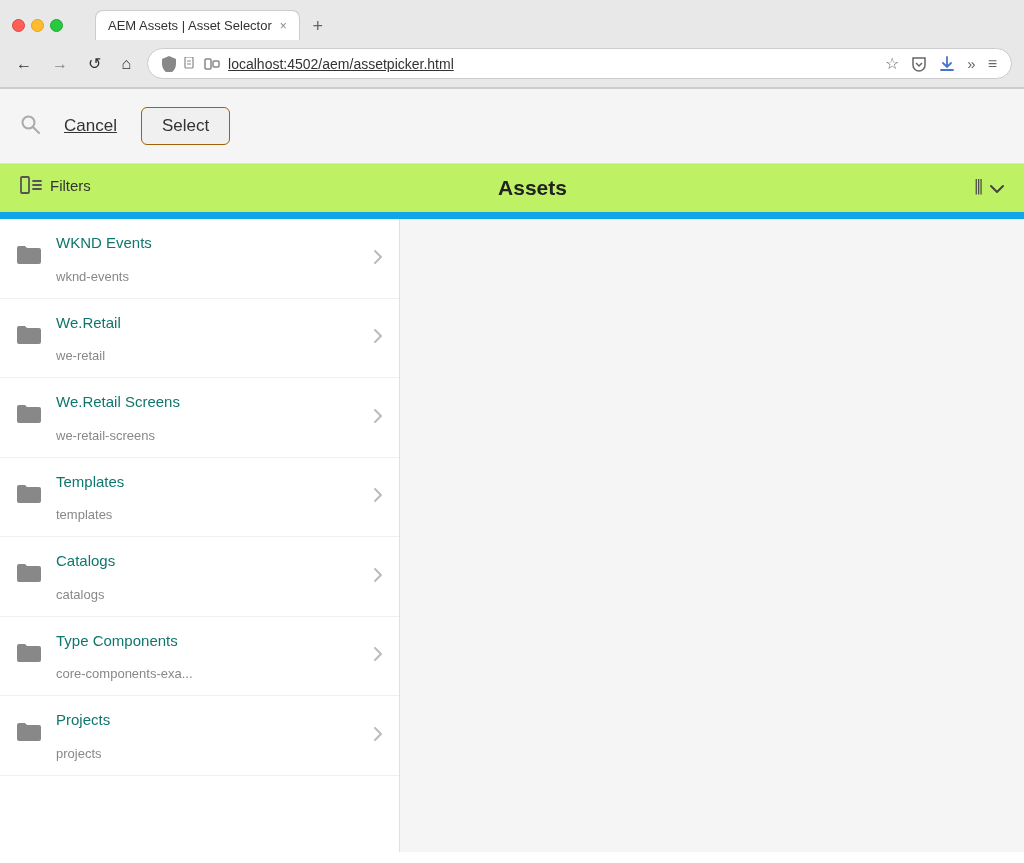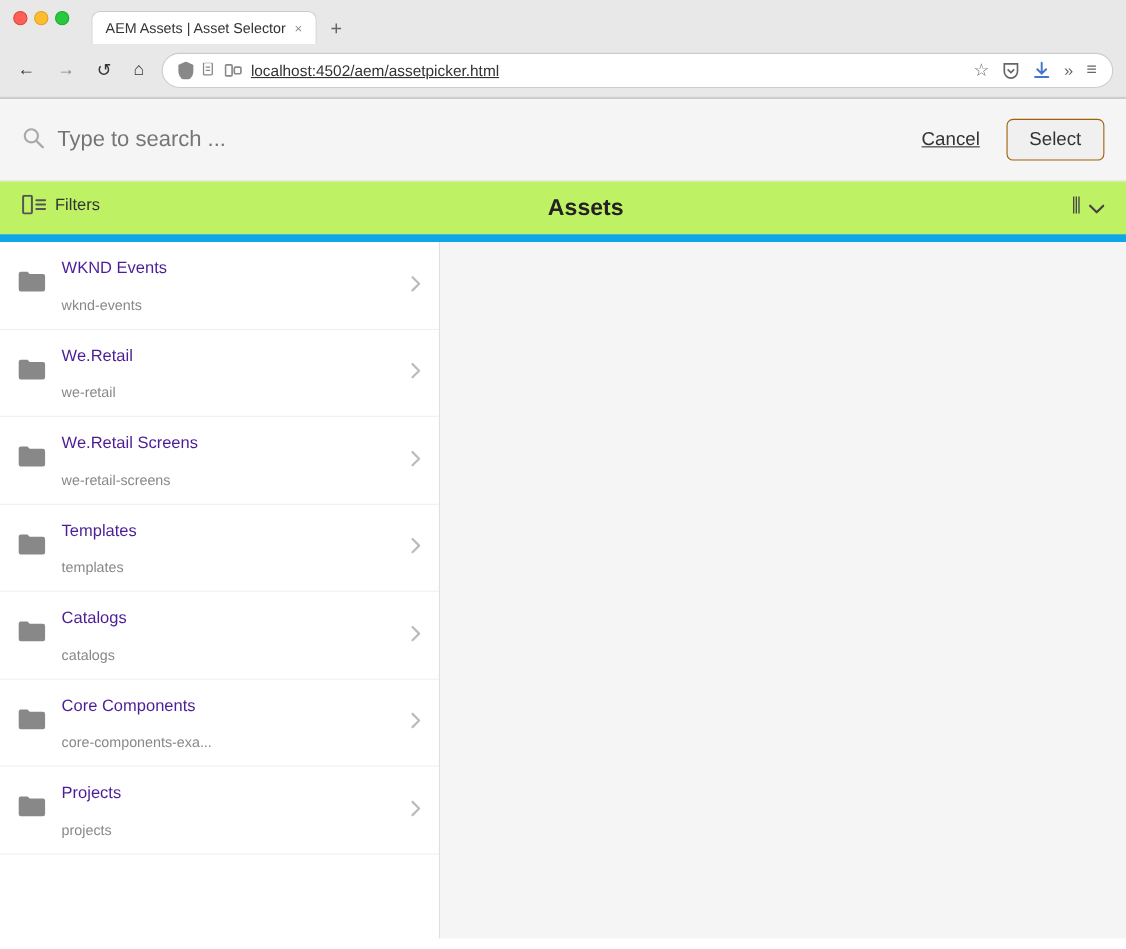--- a/index.html
+++ b/index.html
@@ -5,23 +5,23 @@
     * { margin: 0; padding: 0; box-sizing: border-box; }
     body { font-family: -apple-system, BlinkMacSystemFont, 'Segoe UI', sans-serif; background: #fff; width: 1024px; height: 863px; overflow: hidden; }
 
     
     .browser-chrome {
       background: #e8e8e8;
       border-bottom: 1px solid #ccc;
     }
     .title-bar {
       display: flex;
-      align-items: flex-start;
+      align-items: center;
       padding: 10px 12px 0 12px;
-      gap: 0;
+      gap: 12px;
     }
     .traffic-lights {
       display: flex; gap: 6px; align-items: center;
     }
     .traffic-light {
       width: 13px; height: 13px; border-radius: 50%;
     }
     .tl-red { background: #ff5f57; border: 1px solid #e0443e; }
     .tl-yellow { background: #ffbd2e; border: 1px solid #dea123; }
     .tl-green { background: #28c840; border: 1px solid #1aab29; }
@@ -184,21 +184,21 @@
       color: #666;
       font-size: 22px;
       flex-shrink: 0;
     }
     .folder-info {
       flex: 1;
     }
     .folder-name {
       font-size: 15px;
       font-weight: 500;
-      color: #4c1d95;
+      color: #0f766e;
       line-height: 1.3;
     }
     .folder-path {
       font-size: 13px;
       color: #888;
       margin-top: 16px;
     }
     .chevron-icon {
       color: #aaa;
       font-size: 14px;
@@ -269,21 +269,20 @@
 
 <div class="app-content">
 
   <div class="search-bar">
     <div class="search-icon-wrap">
       <svg width="20" height="20" viewBox="0 0 20 20" fill="none" stroke="#aaa" stroke-width="2" stroke-linecap="round">
         <circle cx="8.5" cy="8.5" r="6"></circle>
         <line x1="13.5" y1="13.5" x2="19" y2="19"></line>
       </svg>
     </div>
-    <input class="search-input" type="text" placeholder="Type to search ..." style="">
     <button class="cancel-btn">Cancel</button>
     <button class="select-btn">Select</button>
   </div>
 
   <div class="toolbar">
     <div class="filters-btn">
 
       <svg width="22" height="18" viewBox="0 0 22 18" fill="none" stroke="#555" stroke-width="1.8" stroke-linecap="round">
         <rect x="1" y="1" width="8" height="16" rx="1"></rect>
         <line x1="13" y1="5" x2="21" y2="5"></line>
@@ -385,21 +384,21 @@
         </svg>
       </div>
     </div>
           <div class="folder-item">
       <div class="folder-icon">
         <svg width="26" height="22" viewBox="0 0 26 22" fill="none">
           <path d="M1 4a2 2 0 012-2h6l2 2h12a2 2 0 012 2v12a2 2 0 01-2 2H3a2 2 0 01-2-2V4z" fill="#888"></path>
         </svg>
       </div>
       <div class="folder-info">
-        <div class="folder-name">Core Components</div>
+        <div class="folder-name">Type Components</div>
         <div class="folder-path">core-components-exa...</div>
       </div>
       <div class="chevron-icon">
         <svg width="10" height="16" viewBox="0 0 10 16" fill="none" stroke="#bbb" stroke-width="2" stroke-linecap="round" stroke-linejoin="round">
           <polyline points="2,2 8,8 2,14"></polyline>
         </svg>
       </div>
     </div>
           <div class="folder-item">
       <div class="folder-icon">

